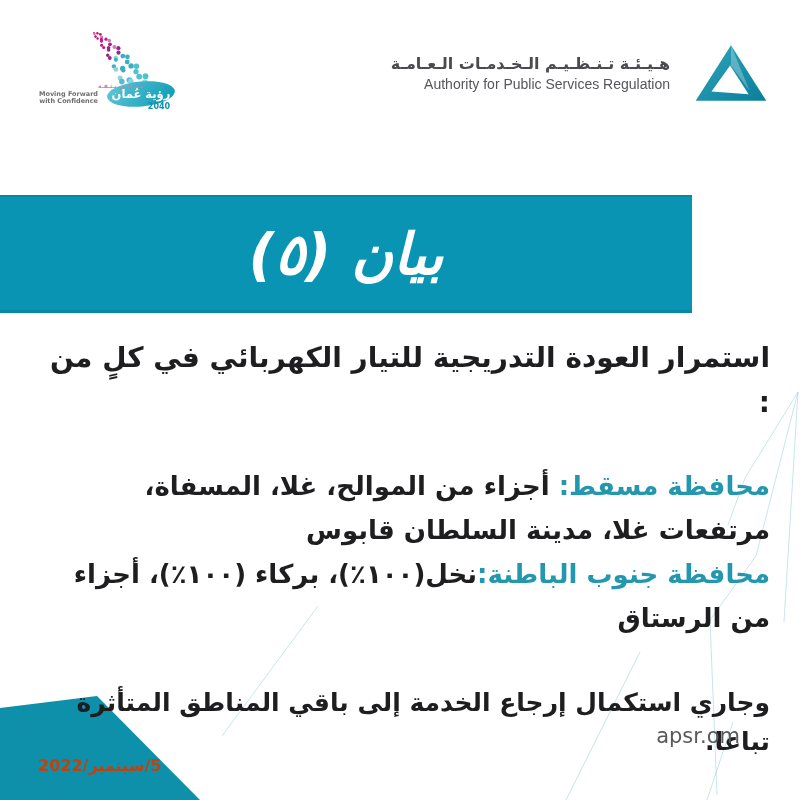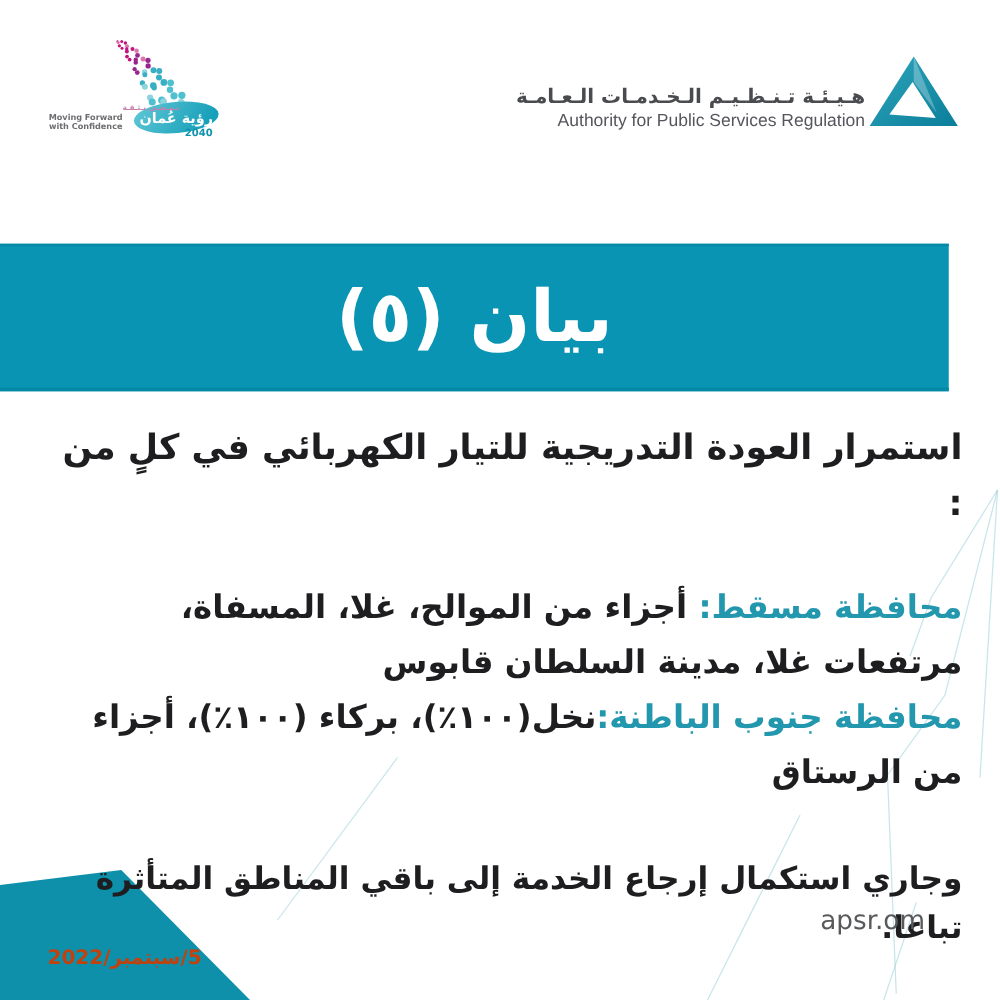--- a/index.html
+++ b/index.html
@@ -13,29 +13,29 @@
   }
   html,body{margin:0;padding:0;background:#ffffff;}
   .canvas{
     position:relative;width:800px;height:800px;background:#ffffff;overflow:hidden;
     font-family:"DejaVu Sans",sans-serif;
   }
   
   .decor{position:absolute;inset:0;z-index:0;}
   
   .vision-logo{position:absolute;left:38px;top:30px;width:150px;height:94px;z-index:2;}
-  .apsr-logo{position:absolute;right:30px;top:42px;display:flex;align-items:flex-end;gap:0;z-index:2;}
+  .apsr-logo{position:absolute;right:30px;top:42px;display:flex;align-items:center;gap:22px;z-index:2;}
   .apsr-text{text-align:right;direction:rtl;}
   .apsr-text .ar{font-size:16px;font-weight:bold;color:#4a4b4f;letter-spacing:0.5px;line-height:1.2;}
   .apsr-text .en{font-family:"Liberation Sans","DejaVu Sans",sans-serif;font-size:14px;color:#55565c;margin-top:2px;direction:ltr;}
   
   .banner{
-    position:absolute;left:0;top:195px;width:759px;height:118px;background:var(--teal-banner);
+    position:absolute;left:0;top:195px;width:692px;height:118px;background:var(--teal-banner);
     border-top:2px solid var(--teal-edge);border-bottom:3px solid var(--teal-edge);
-    box-sizing:border-box;display:flex;align-items:center;justify-content:center;z-index:1;
+    box-sizing:border-box;display:flex;align-items:center;justify-content:center;z-index:1;font-style:italic;
   }
   .banner .title{color:#ffffff;font-size:57px;font-weight:bold;direction:rtl;}
   
   .content{
     position:absolute;left:30px;right:30px;top:336px;z-index:1;
     direction:rtl;text-align:right;color:var(--body-text);
   }
   .intro{margin:0 0 38px 0;font-size:28px;font-weight:bold;line-height:1.6;}
   .gov-list p{margin:0;font-size:26px;font-weight:bold;line-height:1.7;}
   .gov-label{color:var(--teal-heading);}

